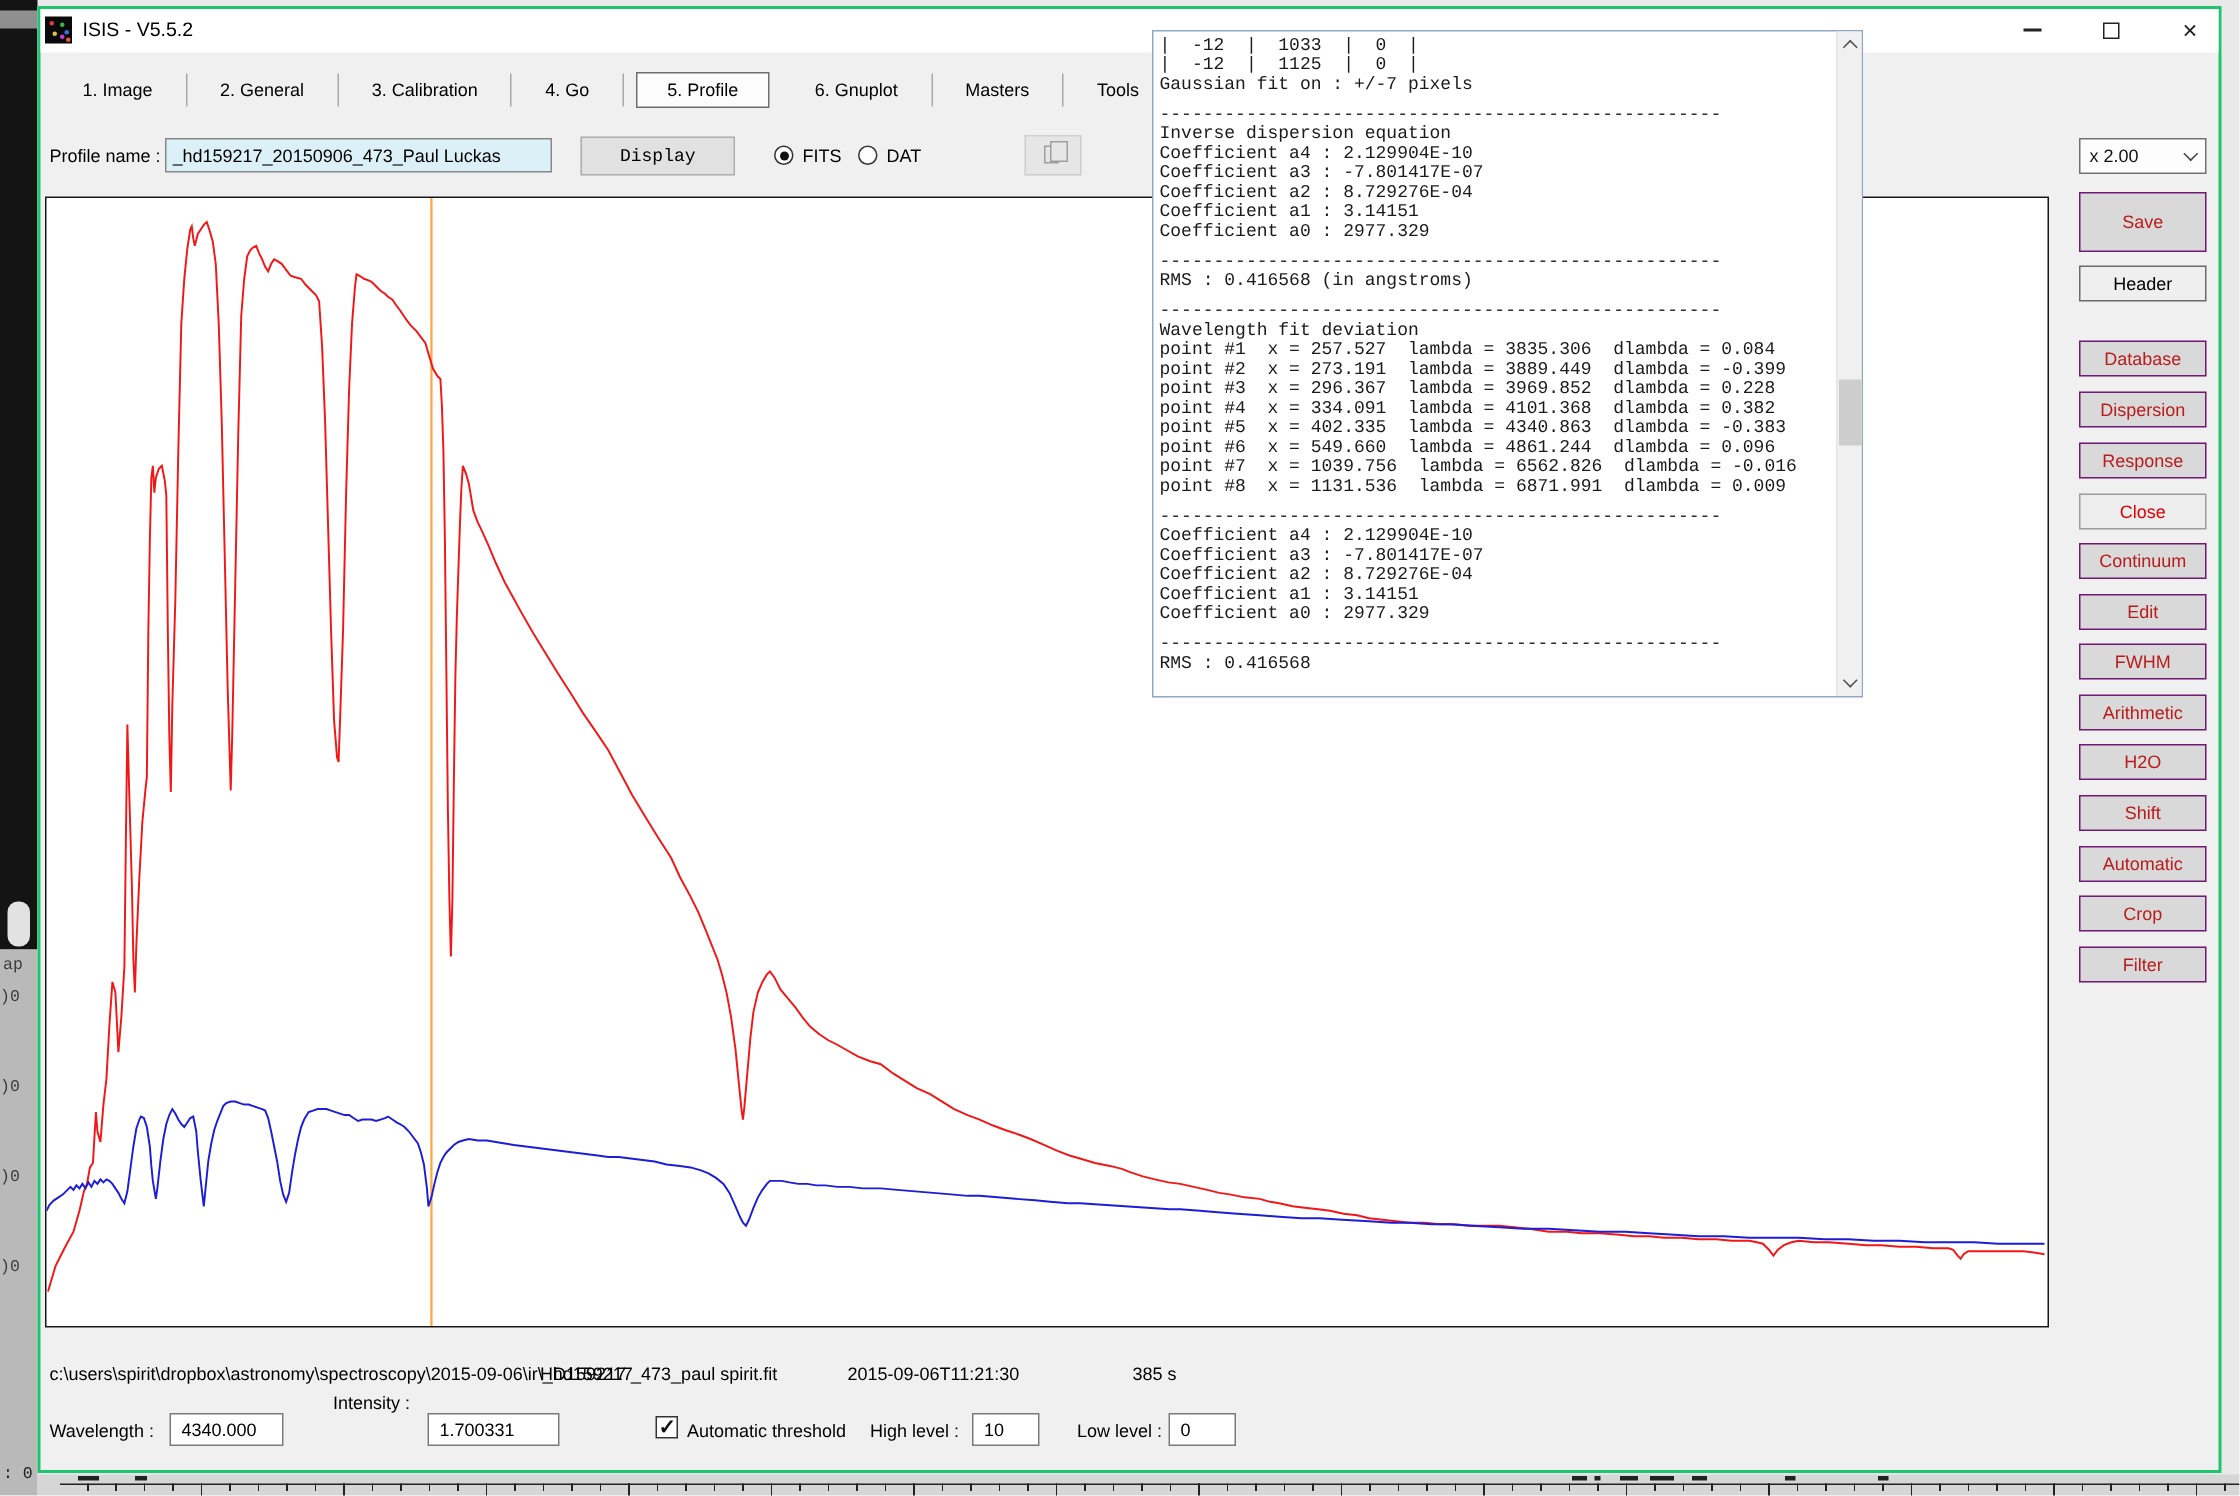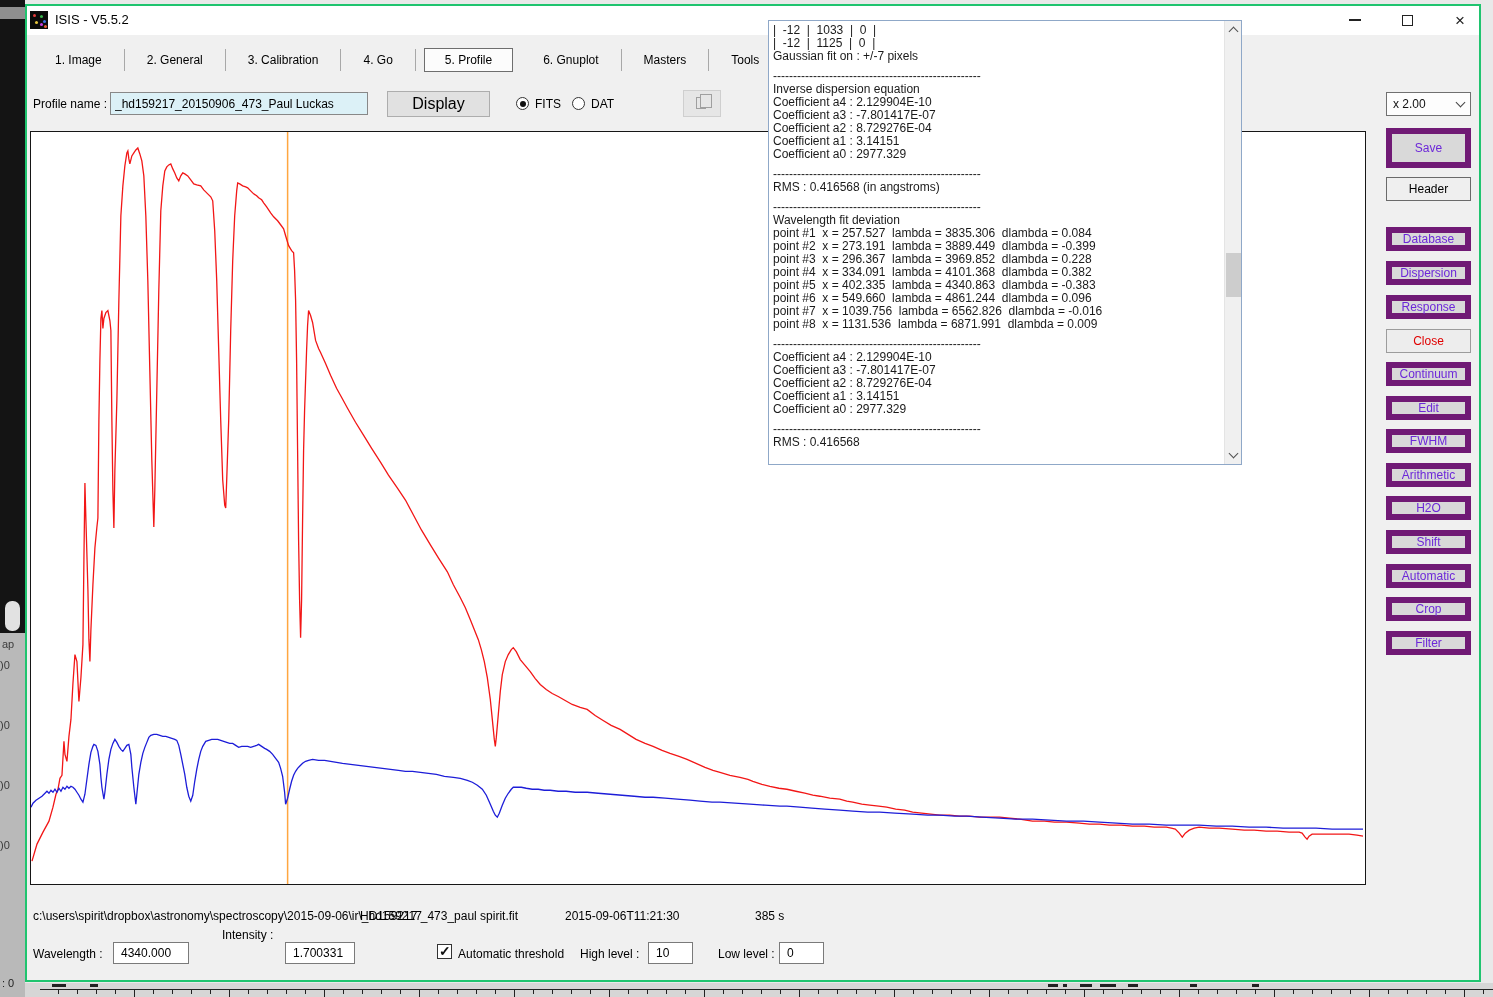--- a/index.html
+++ b/index.html
@@ -1,18 +1,18 @@
 <!DOCTYPE html>
 <html><head>
 <meta charset="utf-8">
 <style>
   * { margin:0; padding:0; box-sizing:border-box; }
   html,body { width:1493px; height:997px; overflow:hidden; }
   body { font-family:"Liberation Sans", sans-serif; background:#e9e9e9; position:relative; font-size:12px; color:#111; }
-  .abs { position:absolute; }
+  .abs { position:absolute;font-family:Liberation Mono, monospace; }
 
   
   .bg-left-black { left:0; top:0; width:25px; height:633px; background:#141414; }
   .bg-left-gray  { left:0; top:633px; width:25px; height:364px; background:#b9b9b9; overflow:hidden; }
   .bg-notch { left:0; top:7px; width:25px; height:12px; background:#8f8f8f; }
   .bg-pill { left:5px; top:601px; width:15px; height:30px; background:#e2e2e2; border-radius:7px; }
   .bg-frag { position:absolute; left:0; color:#3c3c3c; font-size:11px; }
   .bg-bottom { left:25px; top:983px; width:1468px; height:14px; background:#d6d6d6; }
   .bottom-axis-line { left:40px; top:989px; width:1453px; height:1px; background:#222; }
   .bottom-axis-ticks { left:40px; top:989px; width:1453px; height:5px;
@@ -39,21 +39,21 @@
   
   .tabbar { left:33px; top:45px; height:30px; position:absolute; display:flex; align-items:center; }
   .tab { padding:0 22px; color:#000; font-size:12px; white-space:nowrap; }
   .tab-sep { width:1px; height:22px; background:#a8a8a8; }
   .tab-selected { border:1px solid #6e6e6e; background:#fcfcfc; padding:4px 20px; margin:0 8px; }
 
   
   .label { position:absolute; color:#000; }
   .profile-input { left:110px; top:92px; width:258px; height:23px; background:#dcf1f7;
       border:1px solid #888; font-size:12px; padding:0 4px; font-family:"Liberation Sans",sans-serif; }
-  .btn { background:#e1e1e1; border:1px solid #adadad; font-size:16px; color:#000;
+  .btn { background:#e1e1e1; border:1px solid #adadad; font-size:12px; color:#000;
          display:flex; align-items:center; justify-content:center; }
   .display-btn { left:387px; top:91px; width:103px; height:26px; }
   .radio { position:absolute; width:13px; height:13px; border:1px solid #333; border-radius:50%; background:#fff; }
   .radio .dot { position:absolute; left:2.5px; top:2.5px; width:6px; height:6px; border-radius:50%; background:#111; }
   .copy-btn { left:683px; top:90px; width:38px; height:27px; background:#e6e6e6; border:1px solid #cfcfcf; position:absolute; }
   .copy-glyph { position:absolute; left:12px; top:6px; width:10px; height:12px; border:1px solid #9f9f9f; background:#e6e6e6; }
   .copy-glyph::after { content:""; position:absolute; left:3px; top:-4px; width:10px; height:12px; border:1px solid #9f9f9f; background:#e6e6e6; }
 
   
   .plot { left:30px; top:131px; width:1336px; height:754px; background:#fff; border:1px solid #161616; }
@@ -70,21 +70,21 @@
   .chev { width:7px; height:7px; border-right:1.6px solid #505050; border-bottom:1.6px solid #505050; }
   .chev-up { transform:rotate(-135deg); margin-top:4px; }
   .chev-down { transform:rotate(45deg); margin-bottom:4px; }
   .vscroll-thumb { position:absolute; left:1px; top:232px; width:15px; height:44px; background:#cdcdcd; }
 
   
   .zoom-select { left:1386px; top:92px; width:85px; height:24px; background:#fdfdfd; border:1px solid #707070;
       position:absolute; display:flex; align-items:center; padding:0 6px; justify-content:space-between; }
   .dd-chev { width:7px; height:7px; border-right:1.4px solid #444; border-bottom:1.4px solid #444; transform:rotate(45deg); margin-top:-3px; }
   .btn-side { position:absolute; left:1386px; width:85px; height:24px; display:flex; align-items:center; justify-content:center; font-size:12px; }
-  .btn-disabled { background:#d9d9d9; border:6px solid #701a75; color:#6d28d9; }
+  .btn-disabled { background:#d9d9d9; border:1px solid #701a75; color:#b91c1c; }
   .btn-enabled { background:#efefef; border:1px solid #6a6a6a; color:#000; }
   .btn-close { background:#ededed; border:1px solid #9c9c9c; color:#e00000; }
 
   
   .status-text { position:absolute; font-size:12px; color:#000; white-space:pre; }
   .field { position:absolute; background:#fff; border:1px solid #7a7a7a; font-size:12px; padding:0 7px;
            font-family:"Liberation Sans",sans-serif; }
   .checkbox { position:absolute; width:15px; height:15px; background:#fff; border:1px solid #333; }
   .checkbox.checked::after { content:"\2713"; position:absolute; left:1px; top:-2px; font-size:14px; color:#111; font-weight:bold; }
 </style>
@@ -245,19 +245,19 @@
 <div class="btn-side btn-disabled" style="top:631px">Filter</div>
 
 <div class="status-text" style="left:33px;top:909px">c:\users\spirit\dropbox\astronomy\spectroscopy\2015-09-06\ir\_hd159217</div>
 <div class="status-text" style="left:360px;top:909px">HD159217 _473_paul spirit.fit</div>
 <div class="status-text" style="left:565px;top:909px">2015-09-06T11:21:30</div>
 <div class="status-text" style="left:755px;top:909px">385 s</div>
 
 <div class="label" style="left:33px;top:947px">Wavelength :</div>
 <input class="field" style="left: 113px; top: 942px; width: 76px; height: 22px;" value="4340.000">
 <div class="label" style="left:222px;top:928px">Intensity :</div>
-<input class="field" style="left: 285px; top: 942px; width: 70px; height: 22px;" value="1.700331">
+<input class="field" style="left: 285px; top: 942px; width: 88px; height: 22px;" value="1.700331">
 <div class="checkbox checked" style="left:437px;top:944px"></div>
 <div class="label" style="left:458px;top:947px">Automatic threshold</div>
 <div class="label" style="left:580px;top:947px">High level :</div>
 <input class="field" style="left: 648px; top: 942px; width: 45px; height: 22px;" value="10">
 <div class="label" style="left:718px;top:947px">Low level :</div>
 <input class="field" style="left: 779px; top: 942px; width: 45px; height: 22px;" value="0">
 
 </body></html>

